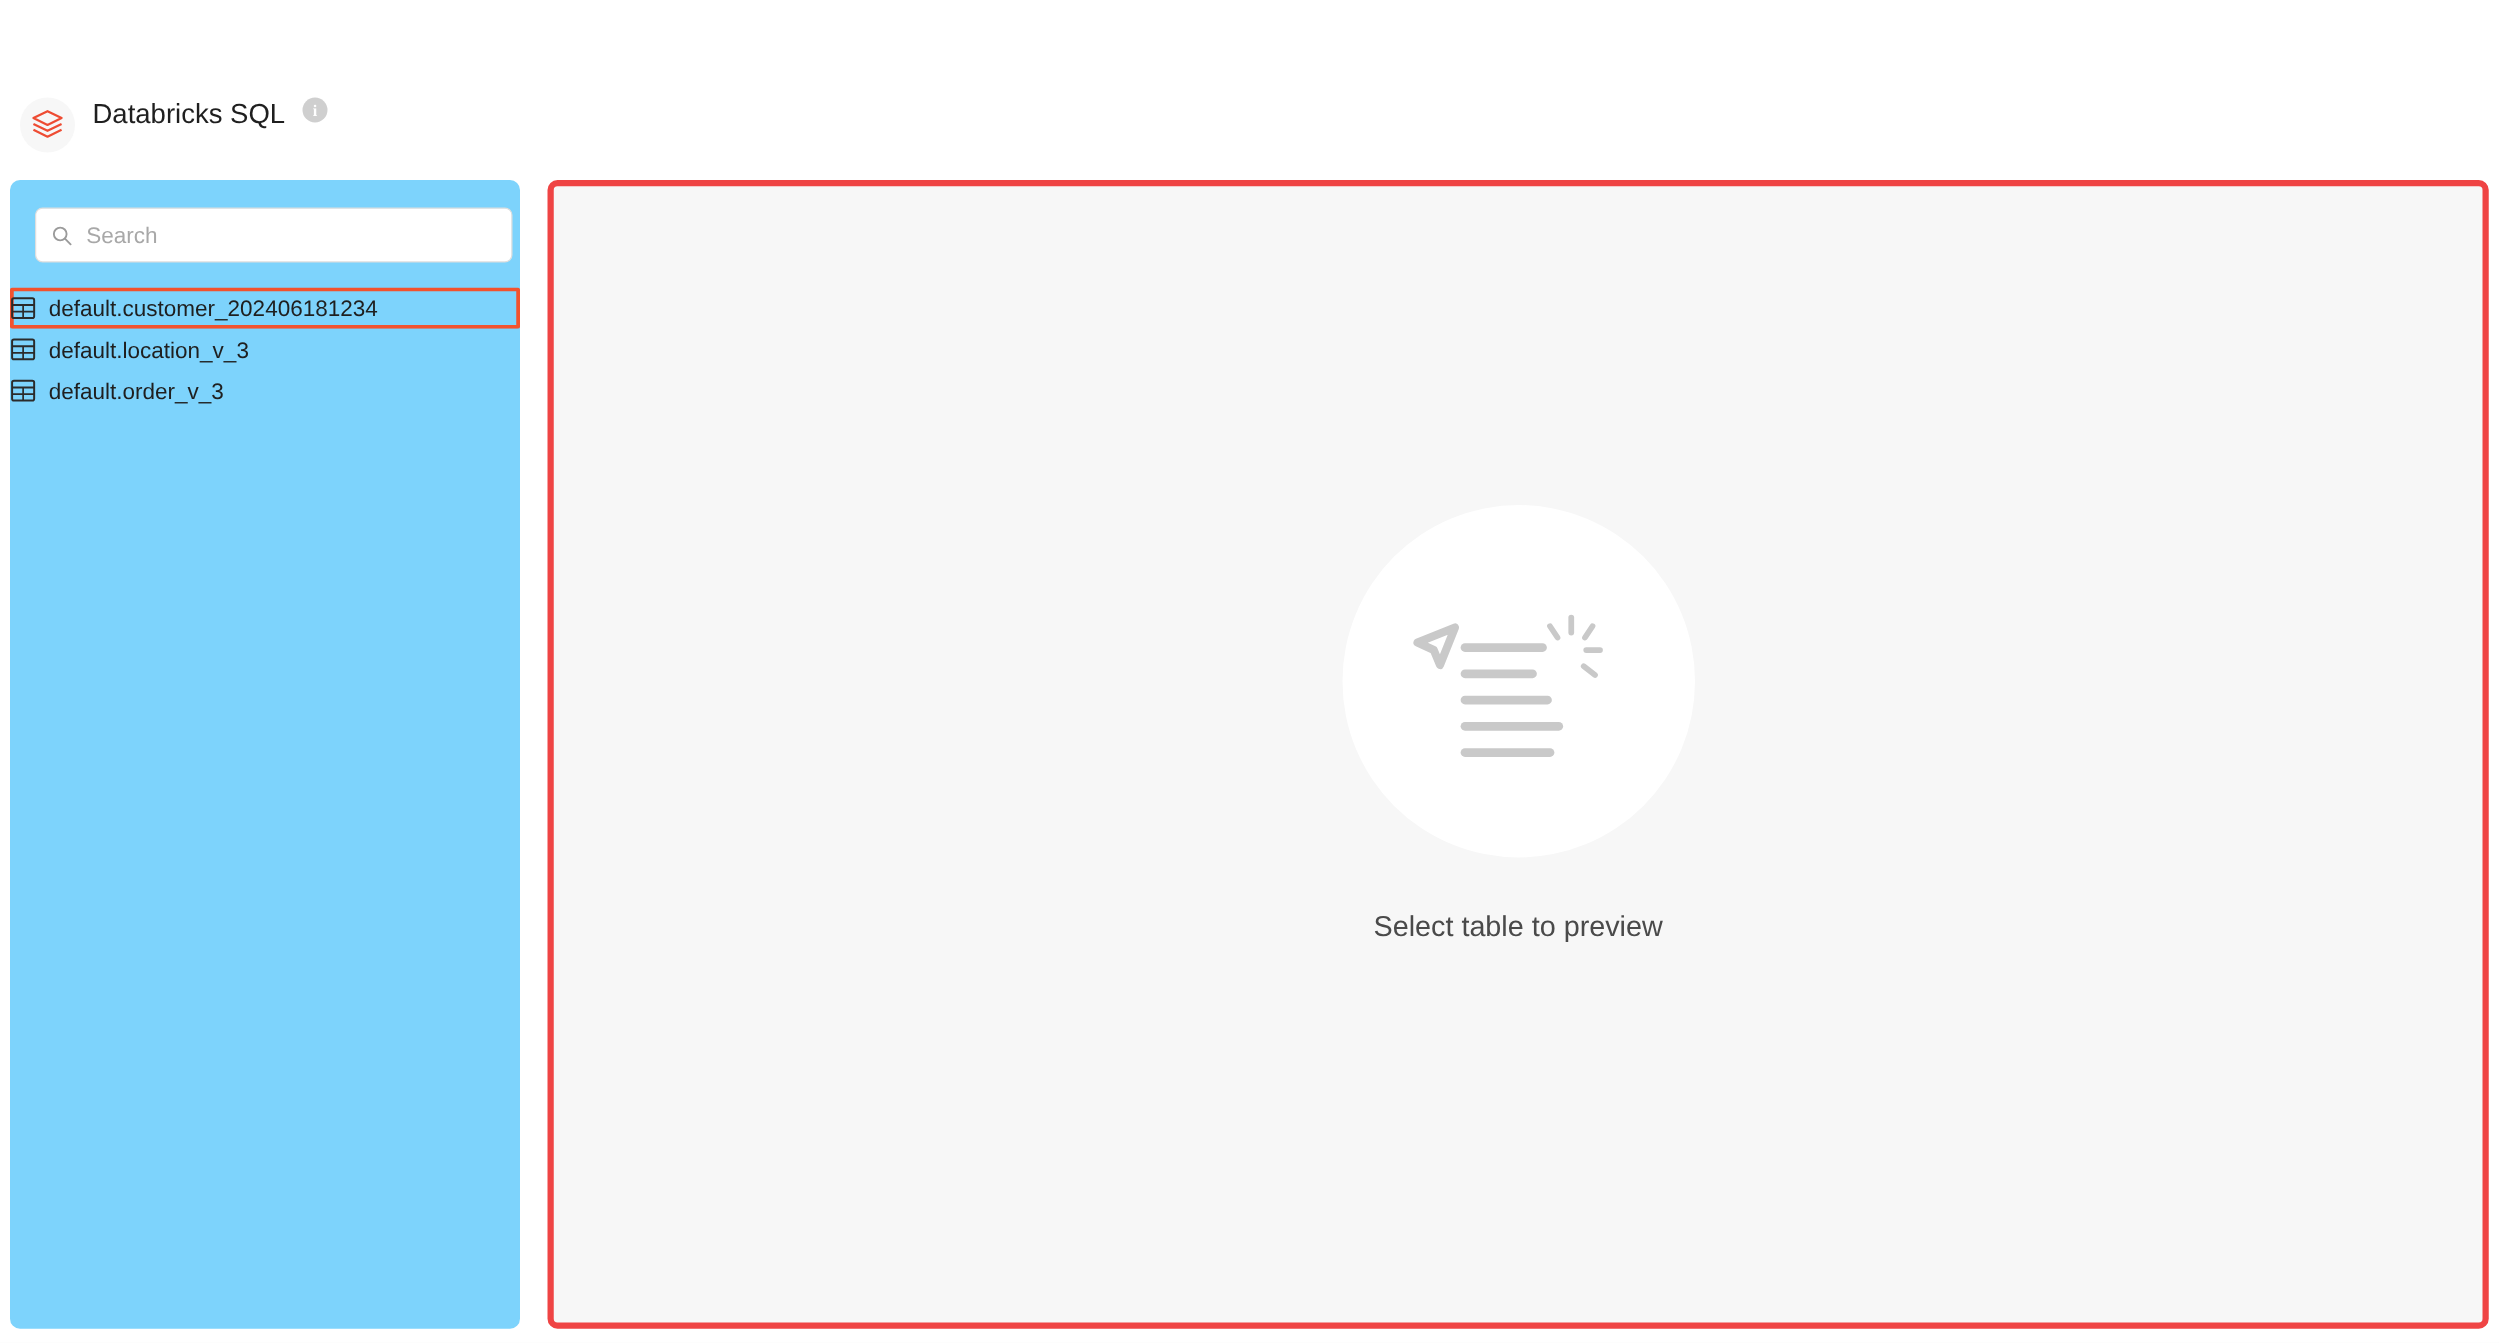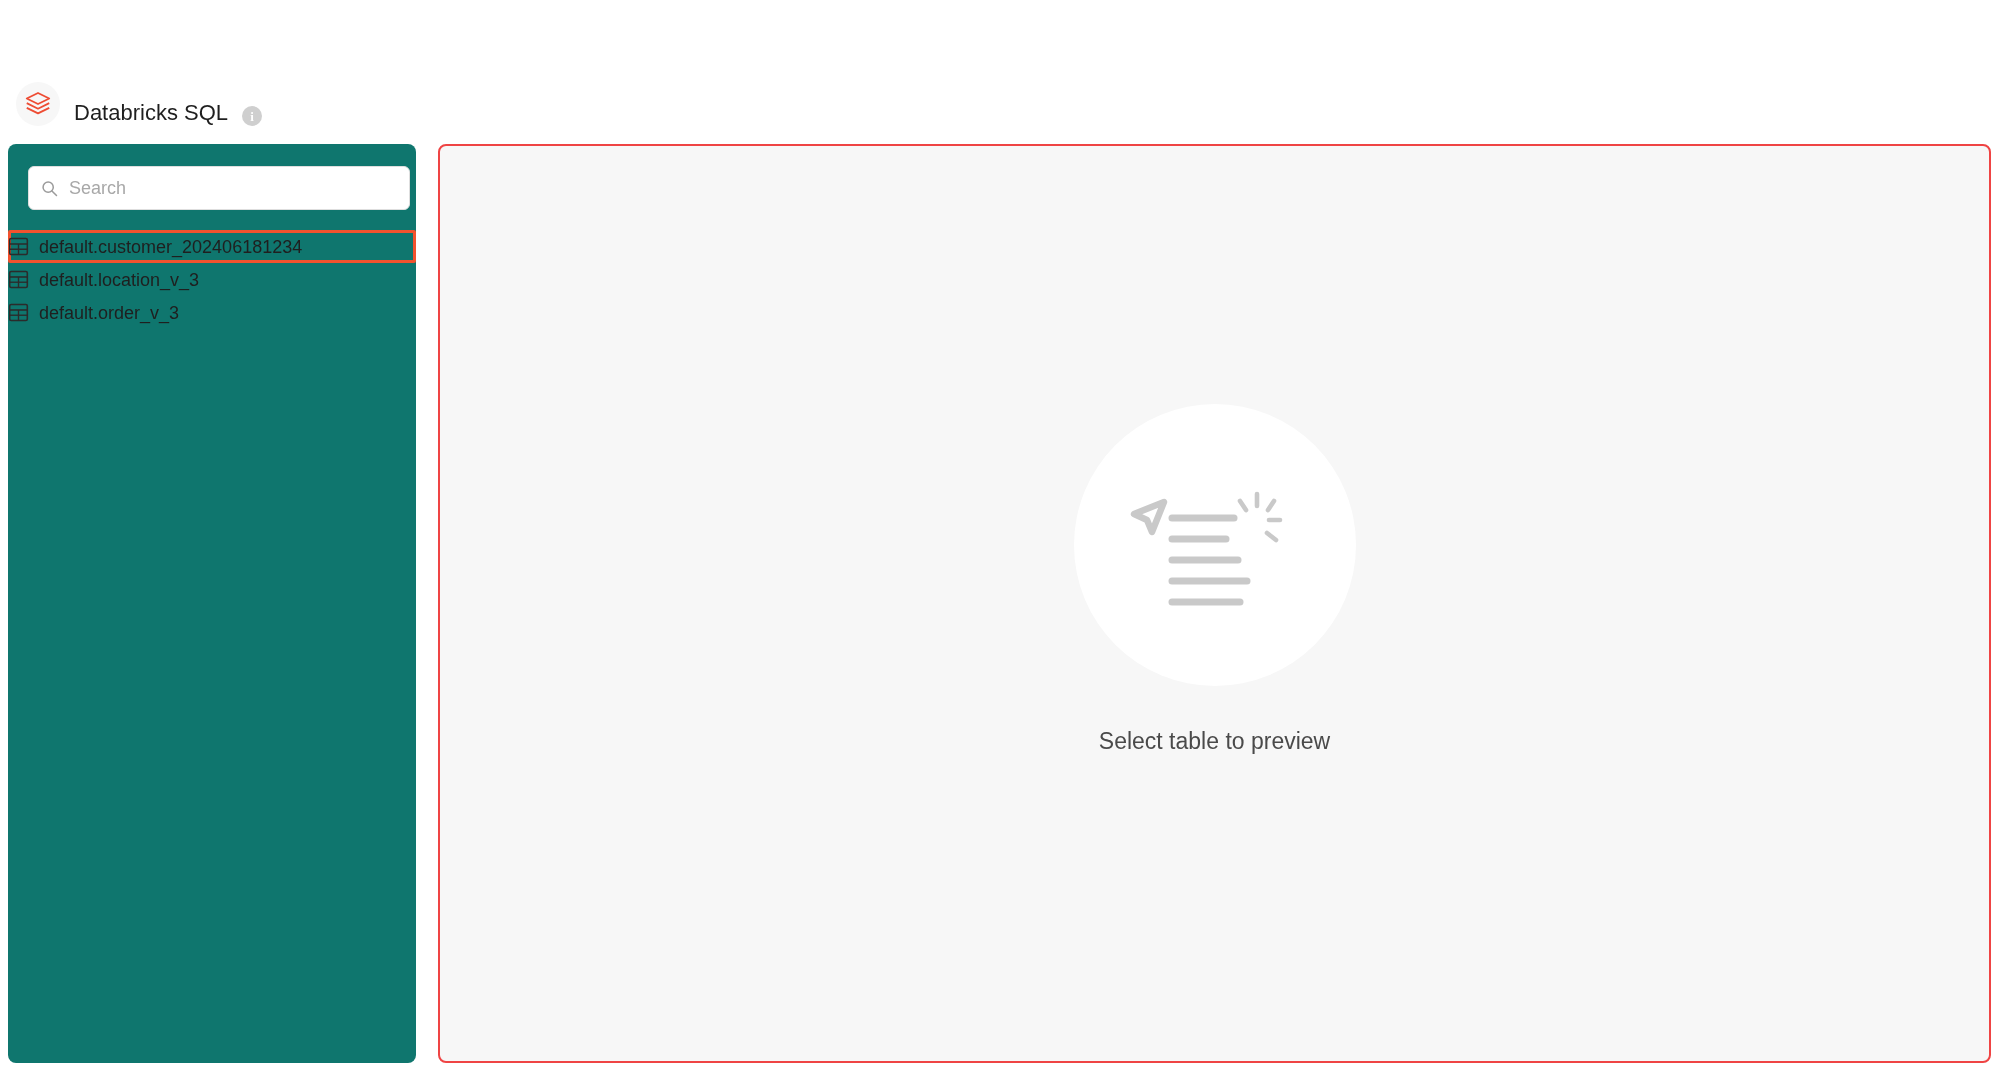--- a/index.html
+++ b/index.html
@@ -54,21 +54,21 @@
   }
   .close-btn svg { display: block; }
 
   
   .source-row {
     position: absolute;
     left: 16px;
     top: 78px;
     height: 48px;
     display: flex;
-    align-items: flex-end;
+    align-items: flex-start;
     gap: 14px;
   }
 
   .source-logo {
     width: 44px;
     height: 44px;
     border-radius: 50%;
     background: #f7f7f7;
     display: flex;
     align-items: center;
@@ -100,21 +100,21 @@
     cursor: default;
   }
 
   
   .sidebar {
     position: absolute;
     left: 8px;
     top: 144px;
     width: 408px;
     height: 919px;
-    background: #0f766e;
+    background: #7dd3fc;
     border-radius: 8px;
     overflow: hidden;
   }
 
   .search-wrap {
     position: absolute;
     left: 20px;
     top: 22px;
     width: 382px;
     height: 44px;
@@ -171,21 +171,21 @@
   .tbl-icon { flex: none; display: block; }
 
   
   .preview-panel {
     position: absolute;
     left: 438px;
     top: 144px;
     width: 1553px;
     height: 919px;
     background: #f7f7f7;
-    border: 2px solid #ef4444;
+    border: 5px solid #ef4444;
     border-radius: 8px;
     display: flex;
     align-items: center;
     justify-content: center;
   }
 
   .empty-state {
     display: flex;
     flex-direction: column;
     align-items: center;

